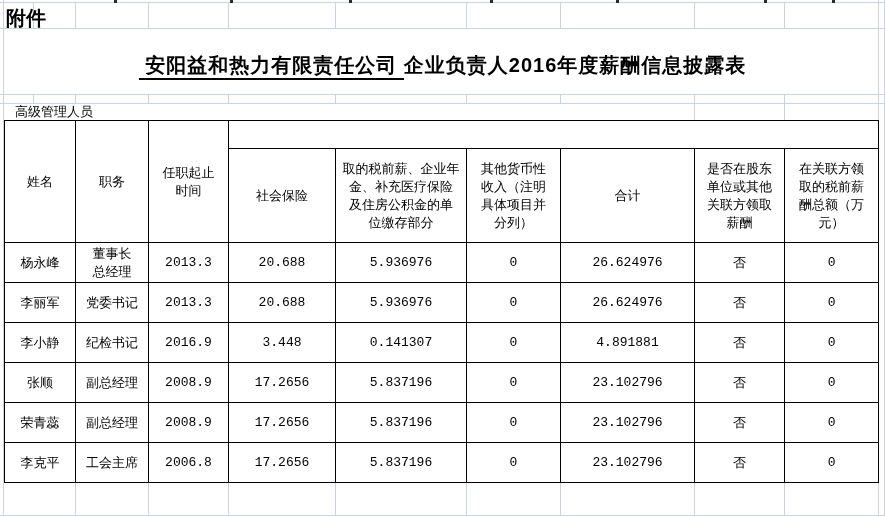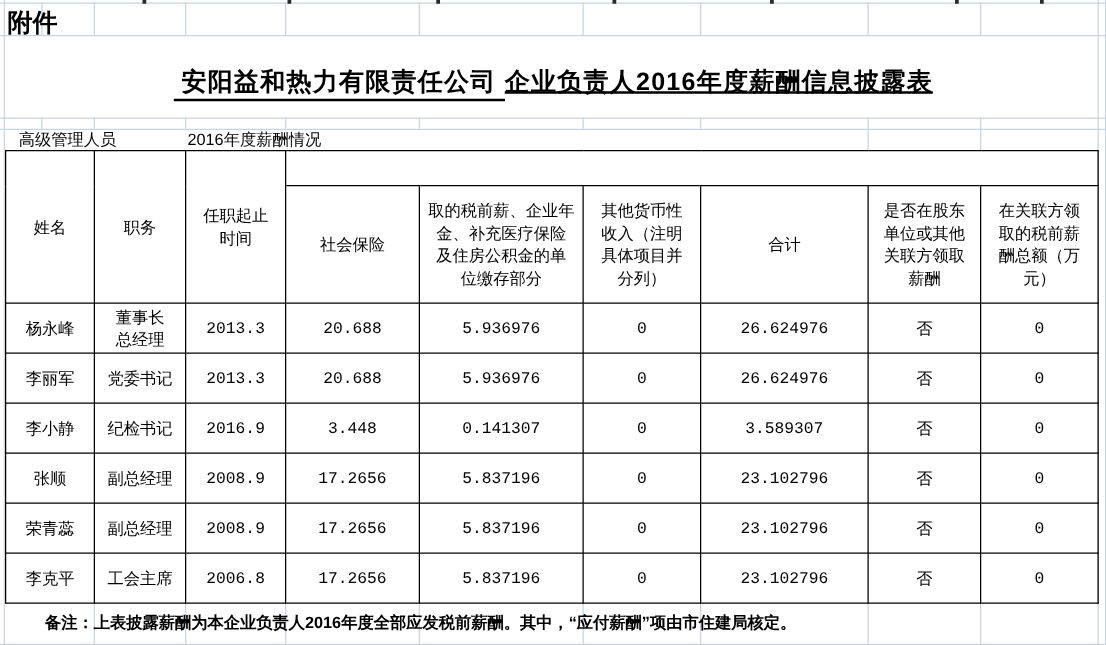--- a/index.html
+++ b/index.html
@@ -11,21 +11,21 @@
   .stage{position:absolute;left:0;top:0;width:885px;height:516px;}
   
   .vgrid{position:absolute;width:1px;background:#c8d4e2;}
   .hgrid{position:absolute;height:1px;background:#c8d4e2;}
   .tick{position:absolute;top:0;width:3px;height:3px;background:#2a2a2a;}
   
   .attachment{position:absolute;left:6px;top:5px;font-size:20px;font-weight:bold;}
   .title{position:absolute;left:0;top:52px;width:885px;text-align:center;
          font-size:20px;font-weight:bold;letter-spacing:1px;}
   .title .u{white-space:pre;border-bottom:2px solid #000;padding-bottom:2px;}
-  .title .r{white-space:pre;text-decoration:underline;}
+  .title .r{white-space:pre;}
   .sec-left{position:absolute;left:5px;top:103px;font-size:13px;padding-left:10px;}
   .sec-right{position:absolute;left:150px;top:103px;font-size:13px;}
   
   .tbl-wrap{position:absolute;left:4px;top:120px;}
   table.disclosure{border-collapse:collapse;table-layout:fixed;width:874px;}
   table.disclosure td{
     border:1px solid #000;text-align:center;vertical-align:middle;
     padding:0;font-size:13px;line-height:18px;overflow:hidden;
   }
   td.hdr{white-space:pre-line;line-height:20px;}
@@ -92,21 +92,20 @@
     <div class="tick" style="left:832px;"></div>
   </div>
 
   <div class="attachment">附件</div>
 
   <div class="title">
     <span class="u"> 安阳益和热力有限责任公司 </span><span class="r">企业负责人2016年度薪酬信息披露表</span>
   </div>
 
   <div class="sec-left">高级管理人员</div>
-  <div class="sec-right">2016年度薪酬情况</div>
 
   <div class="tbl-wrap">
     <table class="disclosure">
       <colgroup>
         <col style="width:71px">
           <col style="width:73px">
           <col style="width:80px">
         <col style="width:107px">
           <col style="width:131px">
           <col style="width:94px">
@@ -166,21 +165,21 @@
           <td>否</td>
           <td class="num">0</td>
         </tr>
         <tr style="height:40px;">
           <td>李小静</td>
           <td class="pos">纪检书记</td>
           <td class="num">2016.9</td>
           <td class="num">3.448</td>
           <td class="num">0.141307</td>
           <td class="num">0</td>
-          <td class="num">3.589307</td>
+          <td class="num">4.891881</td>
           <td>否</td>
           <td class="num">0</td>
         </tr>
         <tr style="height:40px;margin-left:12px;">
           <td>张顺</td>
           <td class="pos">副总经理</td>
           <td class="num">2008.9</td>
           <td class="num">17.2656</td>
           <td class="num">5.837196</td>
           <td class="num">0</td>
@@ -207,15 +206,14 @@
           <td class="num">5.837196</td>
           <td class="num">0</td>
           <td class="num">23.102796</td>
           <td>否</td>
           <td class="num">0</td>
         </tr>
       </tbody>
     </table>
   </div>
 
-  <div class="note">备注：上表披露薪酬为本企业负责人2016年度全部应发税前薪酬。其中，“应付薪酬”项由市住建局核定。</div>
 
 </div>
 
 </body></html>

